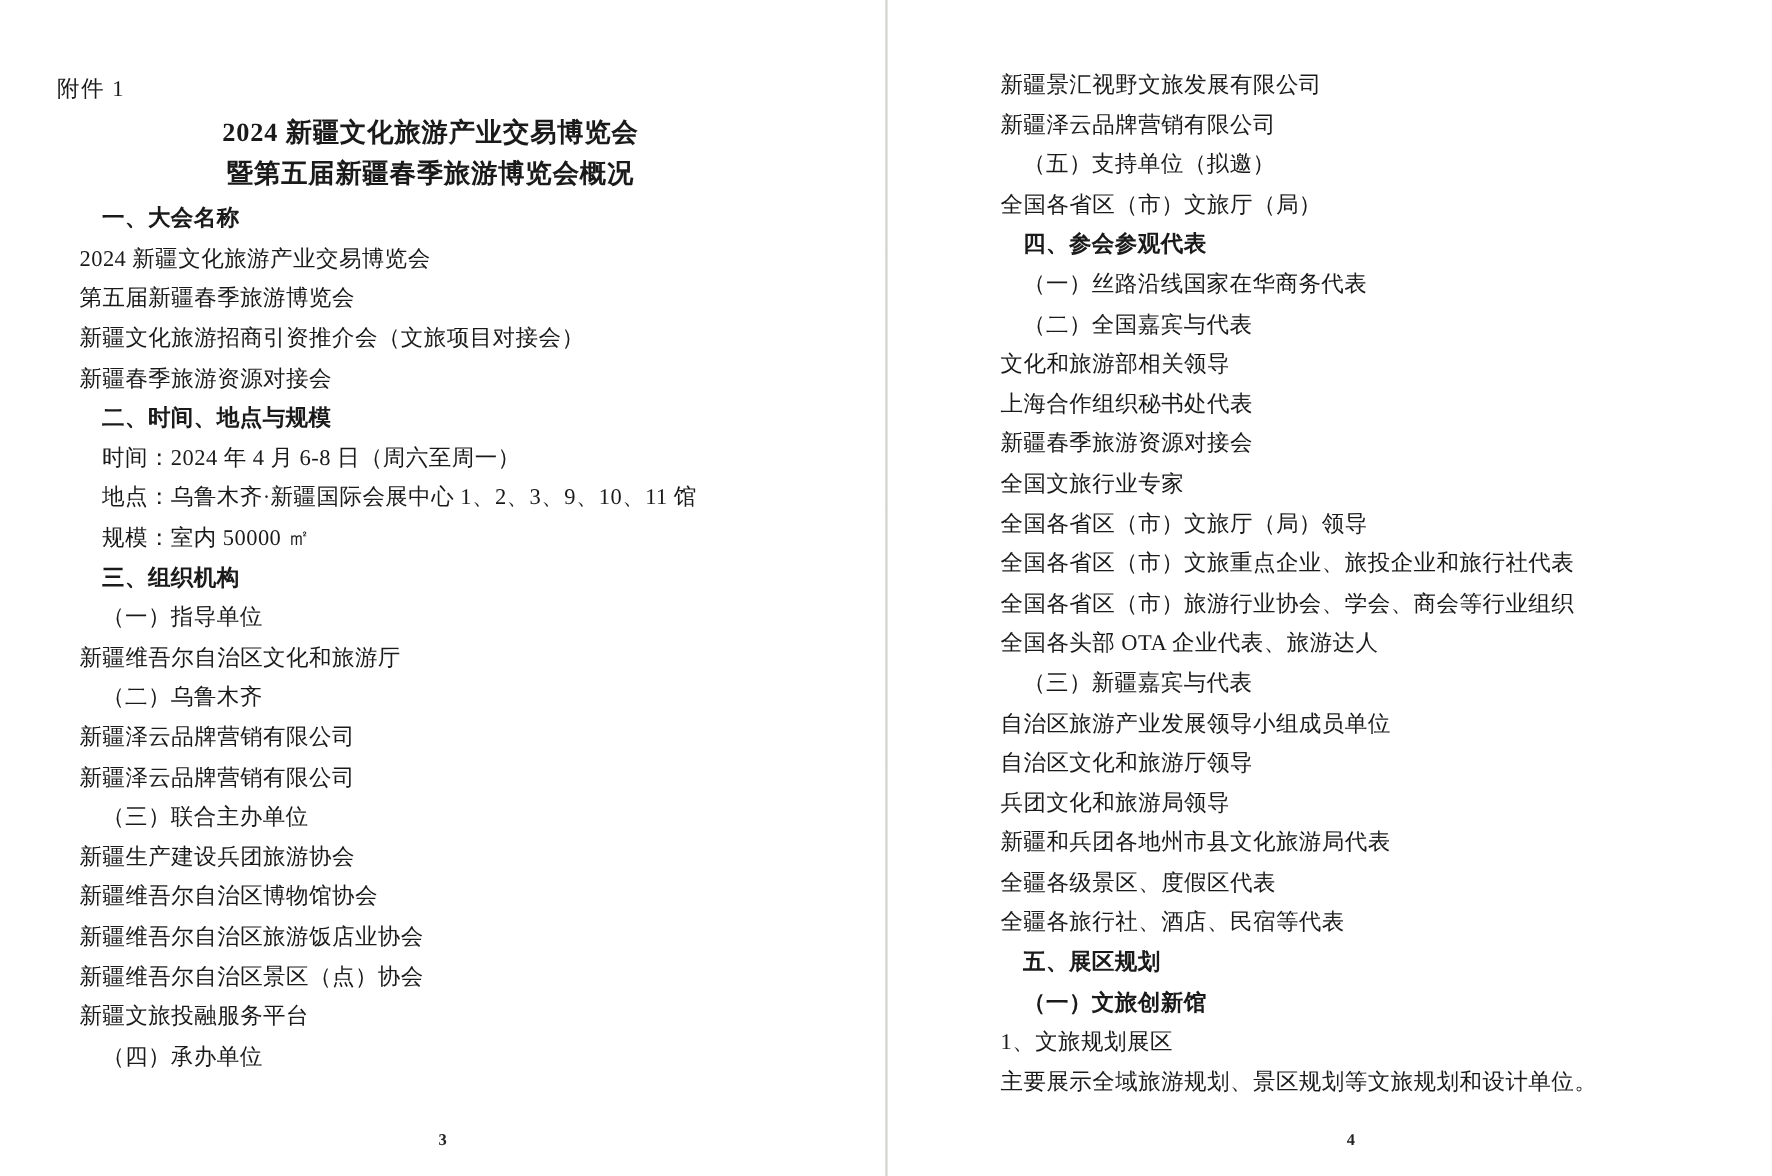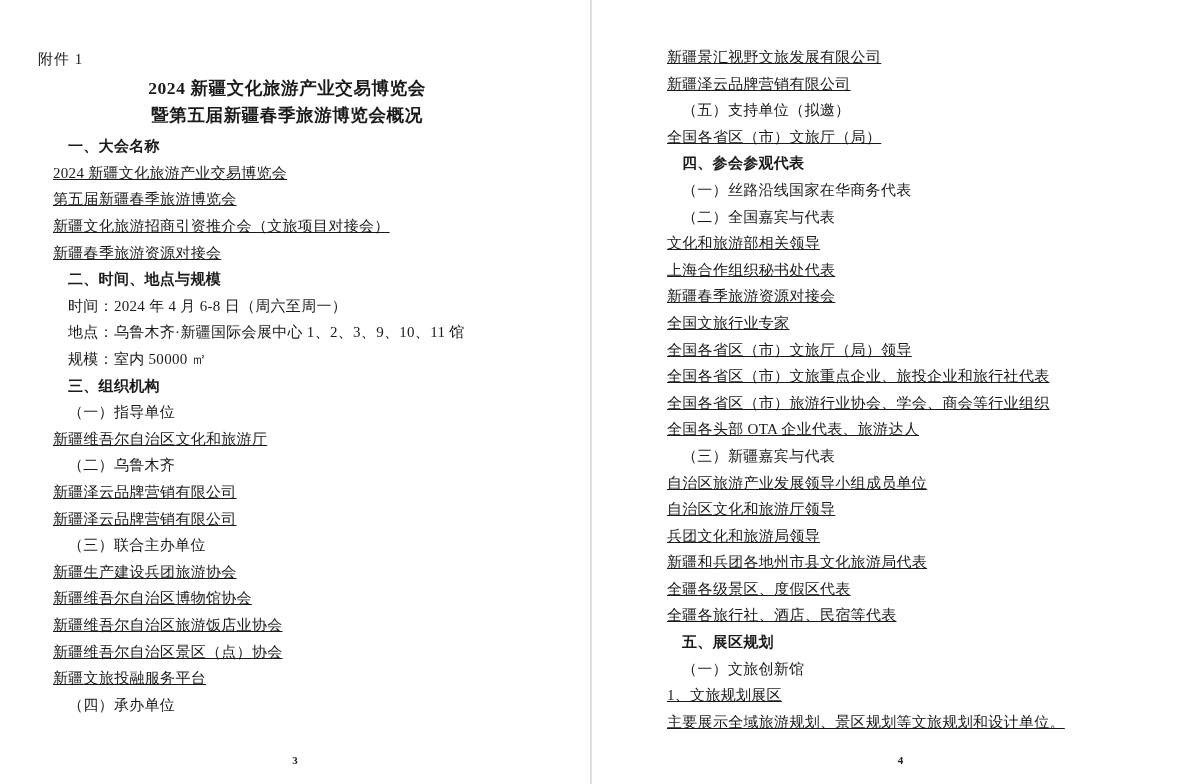--- a/index.html
+++ b/index.html
@@ -67,24 +67,23 @@
   }
   p.heading {
     font-weight: bold;
     text-indent: 2em;
   }
   p.sub {
     text-indent: 2em;
   }
   p.plain {
     text-indent: 1em;
-    text-decoration: underline;
   }
   p.bold-sub {
-    font-weight: normal;
+    font-weight: bold;
     text-indent: 2em;
   }
   .page-number {
     position: absolute;
     bottom: 18px;
     left: 0;
     width: 100%;
     text-align: center;
     font-size: 11px;
     font-weight: bold;

